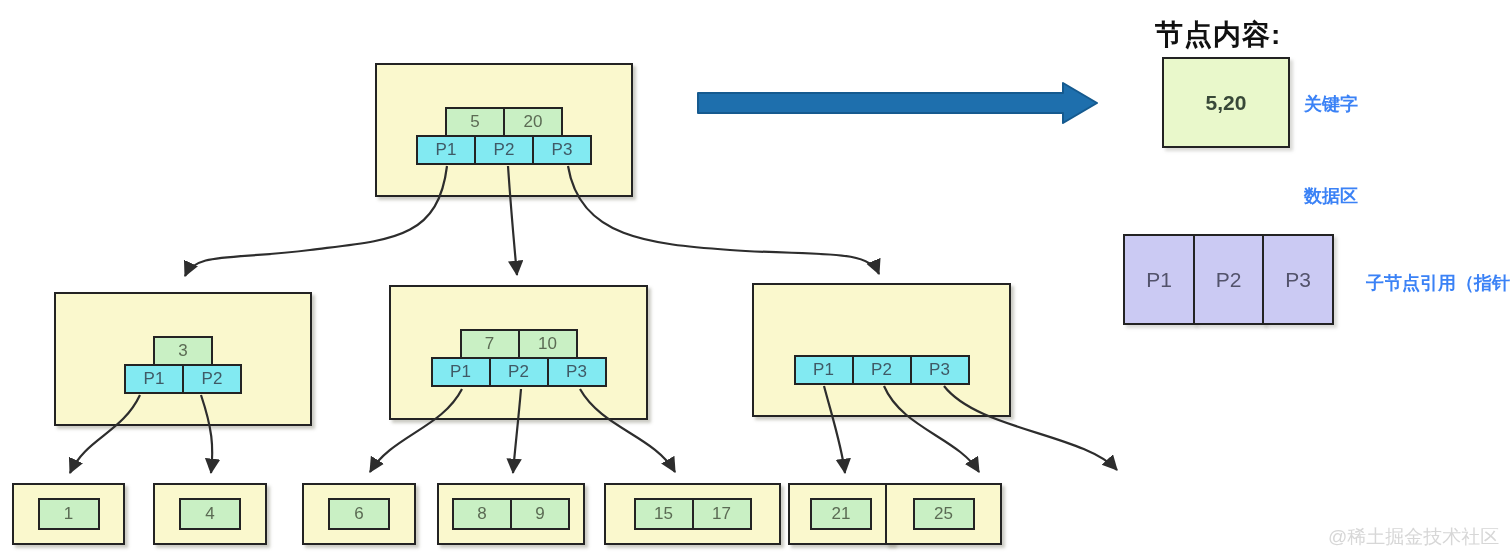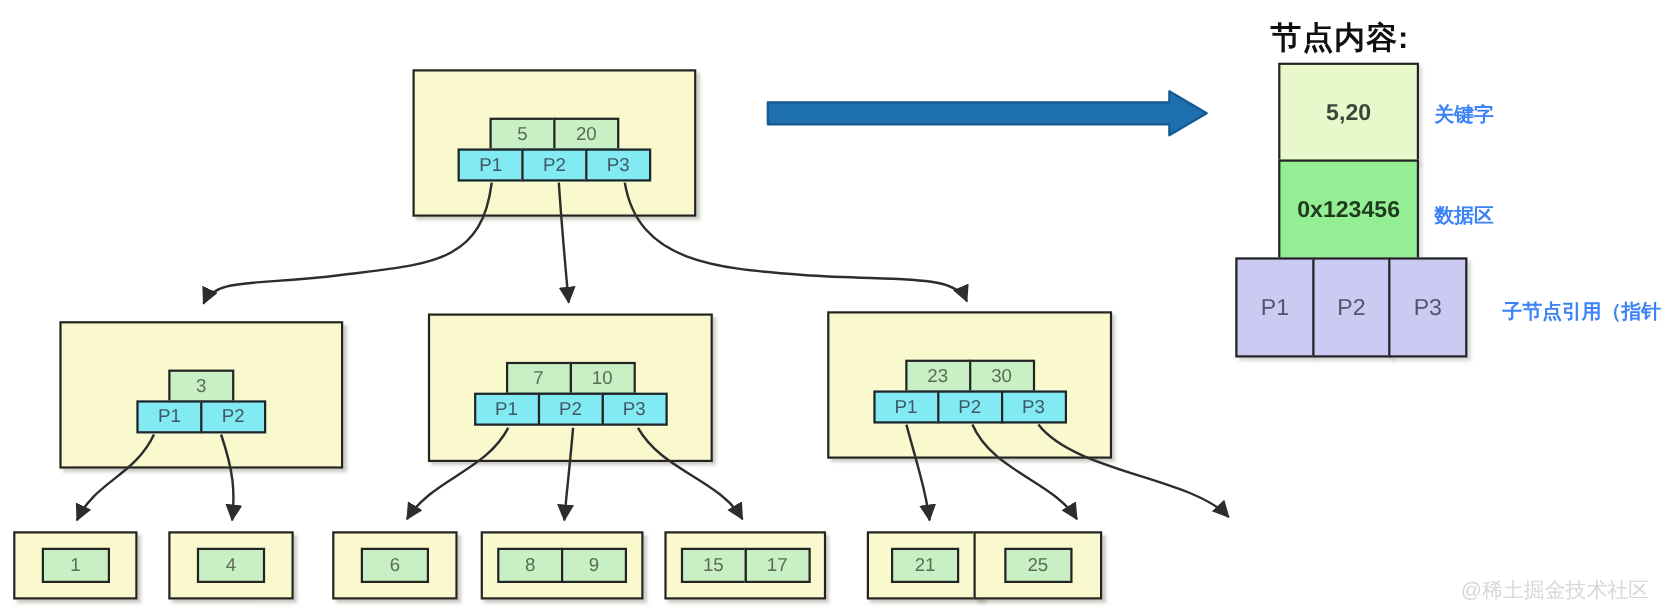--- a/index.html
+++ b/index.html
@@ -133,59 +133,54 @@
       <div class="cell kcell">10</div>
     </div>
     <div class="row ptrs-row">
       <div class="cell pcell">P1</div>
       <div class="cell pcell">P2</div>
       <div class="cell pcell">P3</div>
     </div>
   </div>
 
   <div class="tnode" style="left:752px; top:283px; width:259px; height:134px;">
-    <div class="row keys-row">
-      <div class="cell kcell">23</div>
-      <div class="cell kcell">30</div>
-    </div>
     <div class="row ptrs-row">
       <div class="cell pcell">P1</div>
       <div class="cell pcell">P2</div>
       <div class="cell pcell">P3</div>
     </div>
   </div>
 
   <div class="leaf" style="left:12px; width:113px;">
     <div class="cell kcell kcell-single">1</div>
   </div>
   <div class="leaf" style="left:153px; width:114px;">
     <div class="cell kcell kcell-single">4</div>
   </div>
   <div class="leaf" style="left:302px; width:114px;">
     <div class="cell kcell kcell-single">6</div>
   </div>
   <div class="leaf" style="left:437px; width:148px;">
     <div class="cell kcell">8</div>
     <div class="cell kcell">9</div>
   </div>
-  <div class="leaf" style="left:604px; width:147px;">
+  <div class="leaf" style="left:604px; width:177px;">
     <div class="cell kcell">15</div>
     <div class="cell kcell">17</div>
   </div>
   <div class="leaf" style="left:788px; width:106px;">
     <div class="cell kcell kcell-single">21</div>
   </div>
   <div class="leaf" style="left:885px; width:117px;">
     <div class="cell kcell kcell-single">25</div>
   </div>
 
   <div class="legend-title">节点内容:</div>
 
   <div class="legend-box legend-keybox">5,20</div>
-  <div class="legend-box legend-databox">0x123456</div>
 
   <div class="legend-ptr-row">
     <div class="legend-pcell">P1</div>
     <div class="legend-pcell">P2</div>
     <div class="legend-pcell">P3</div>
   </div>
 
   <div class="legend-label lbl-key">关键字</div>
   <div class="legend-label lbl-data">数据区</div>
   <div class="legend-label lbl-ptr">子节点引用（指针）</div>

